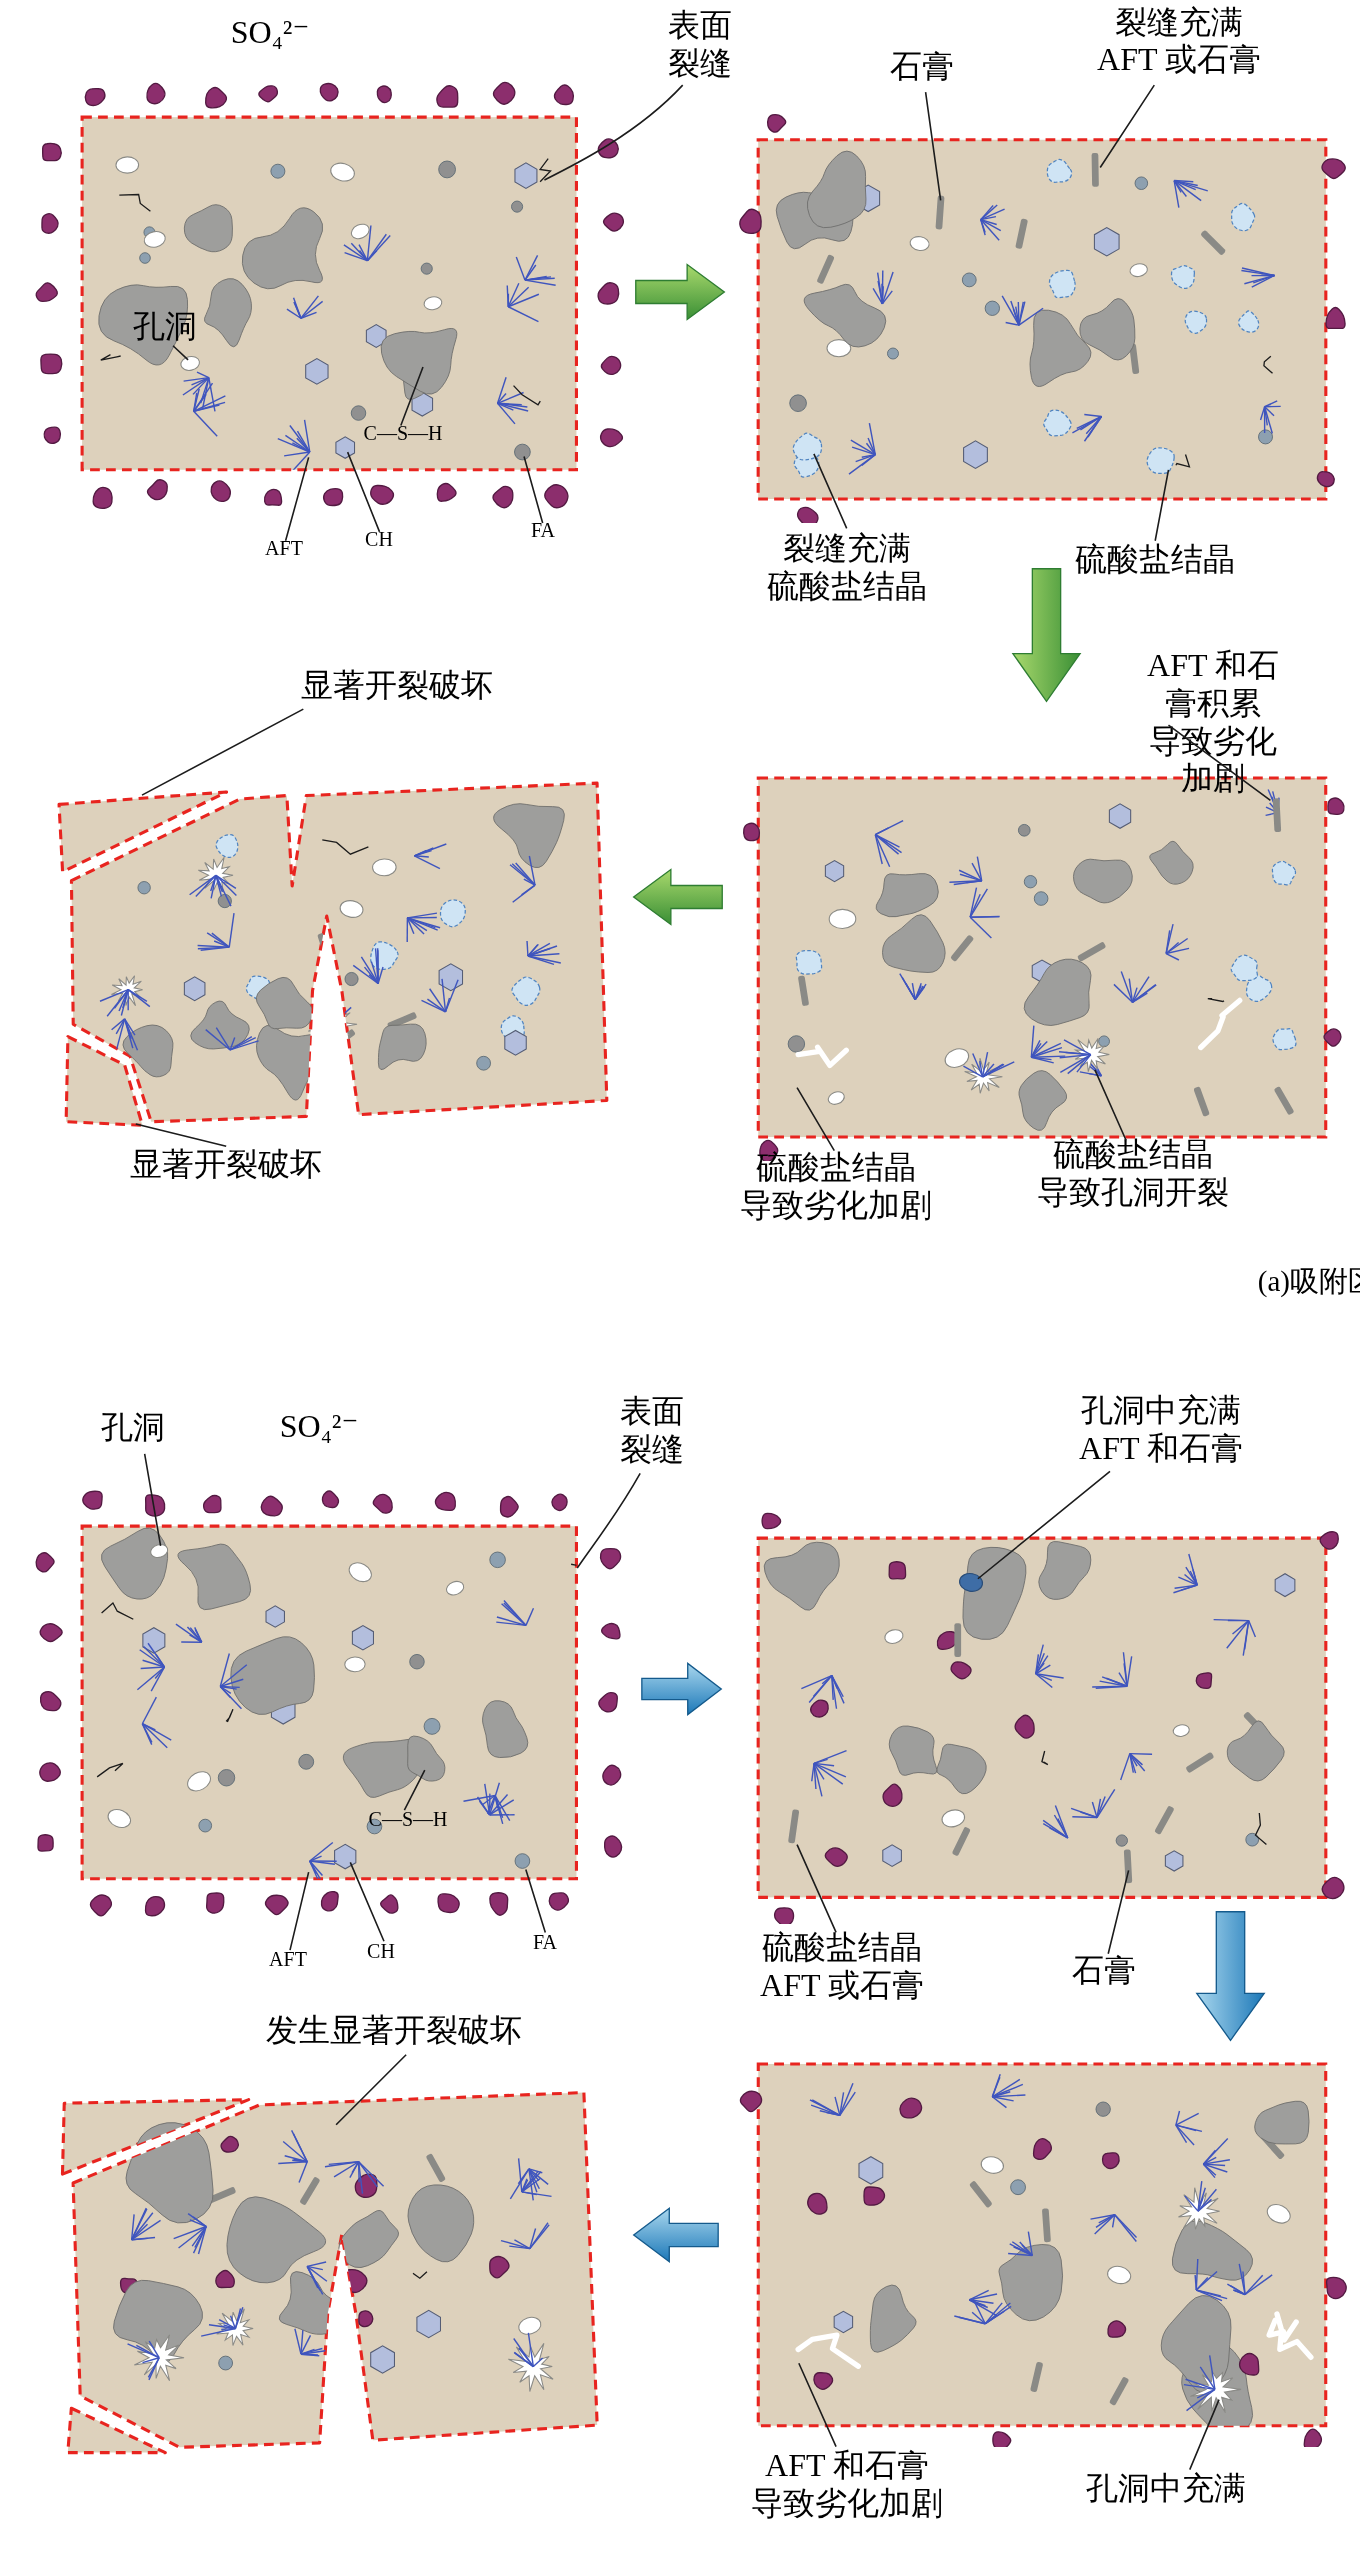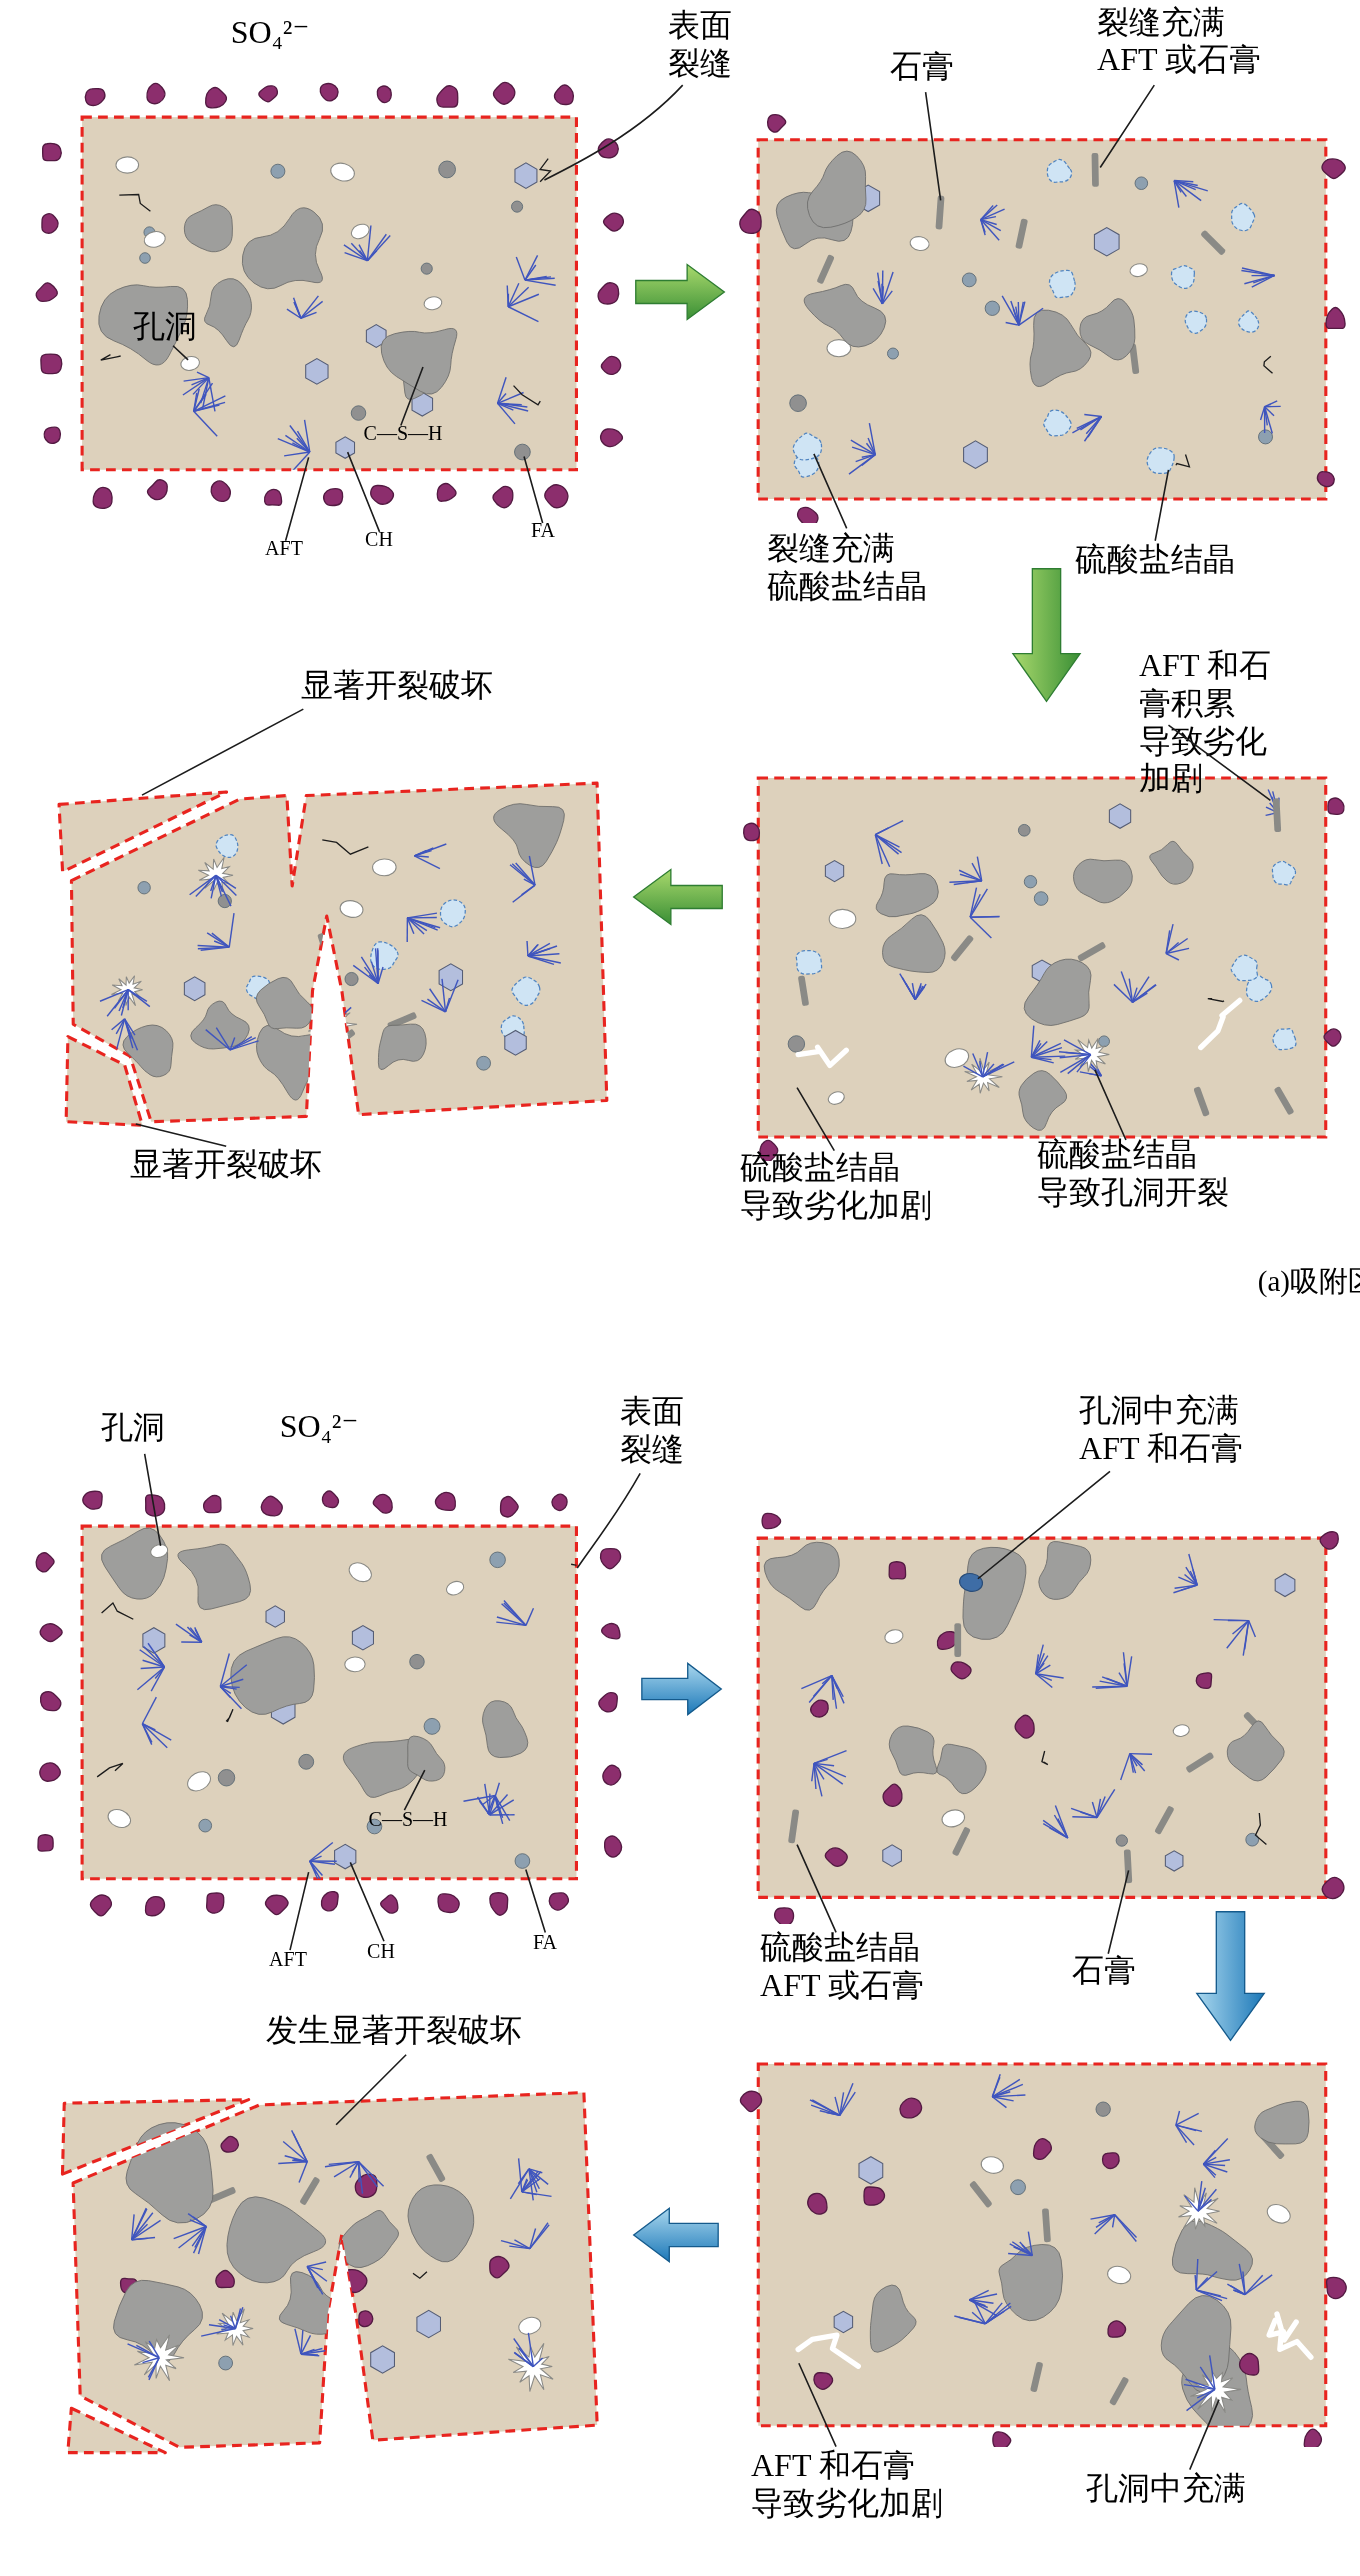--- a/index.html
+++ b/index.html
@@ -1,20 +1,20 @@
 <!DOCTYPE html>
 <html style="font-size:14px"><head>
 <meta charset="utf-8">
 <style>
   *{box-sizing:border-box}
   body{margin:0;background:#fff}
   .page{position:relative;width:1361px;height:2576px;background:#fff;overflow:hidden;
         font-family:"Liberation Serif","DejaVu Serif",serif;color:#000}
   .panel{position:absolute}
-  .lbl{position:absolute;transform:translateX(-50%);white-space:pre-line;
+  .lbl{position:absolute;transform:translateX(-50%);white-space:pre-line;text-align:center;
        font-size:32px;line-height:1.18}
   .lbl.small{font-size:20px}
   .caption{position:absolute;left:16px;width:100%;text-align:right;font-size:29px}
   .arrow{position:absolute}
   .leaders{position:absolute;left:0;top:0;pointer-events:none}
 </style>
 </head>
 <body>
 
 <div class="page">

